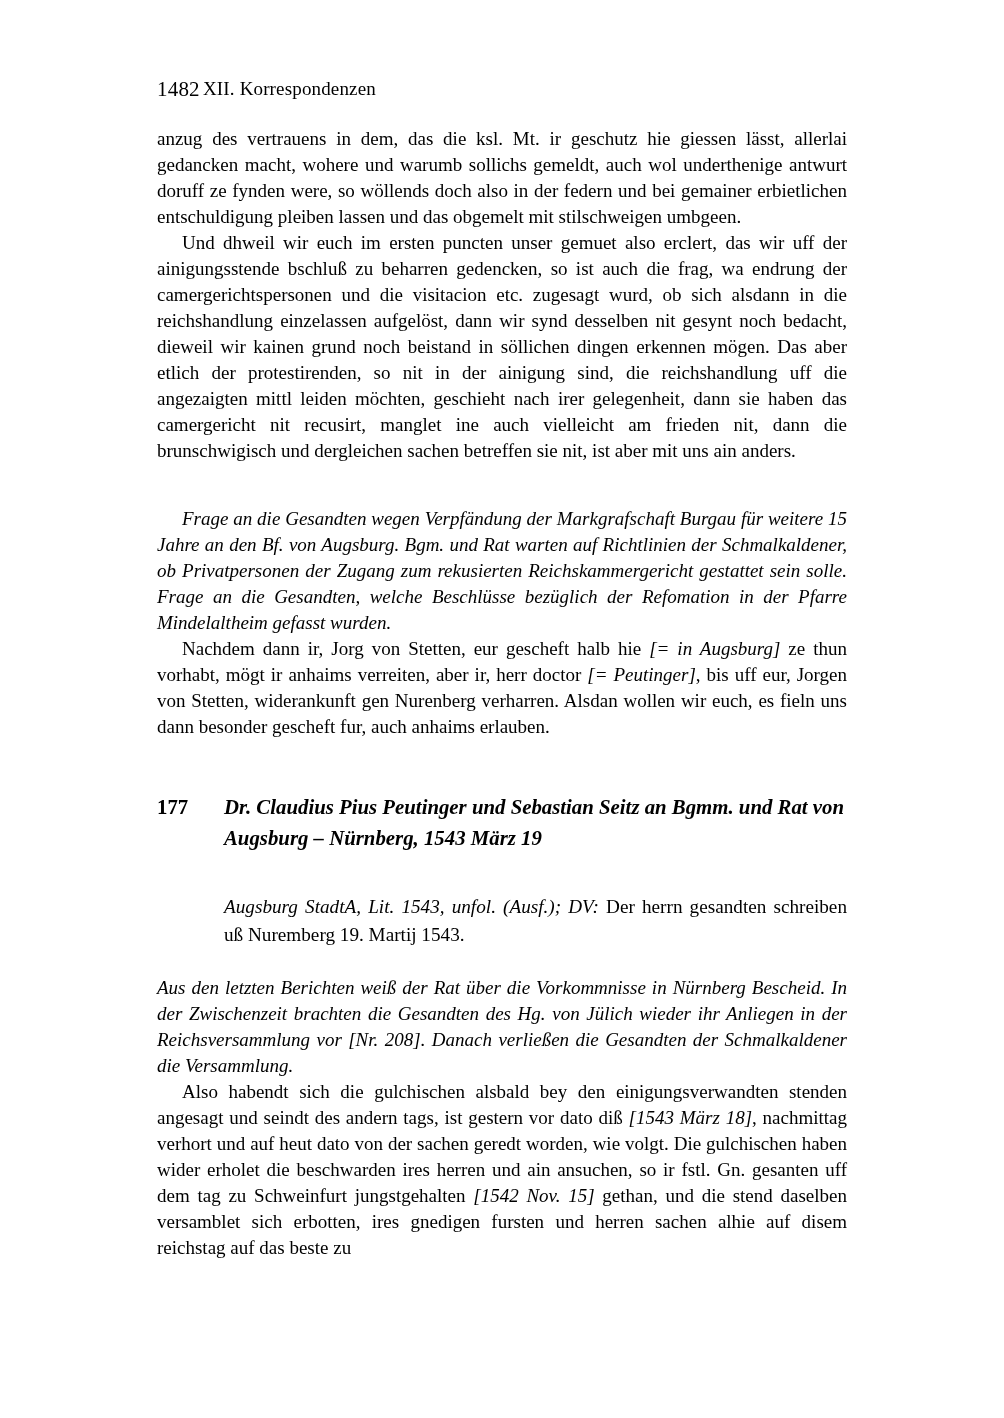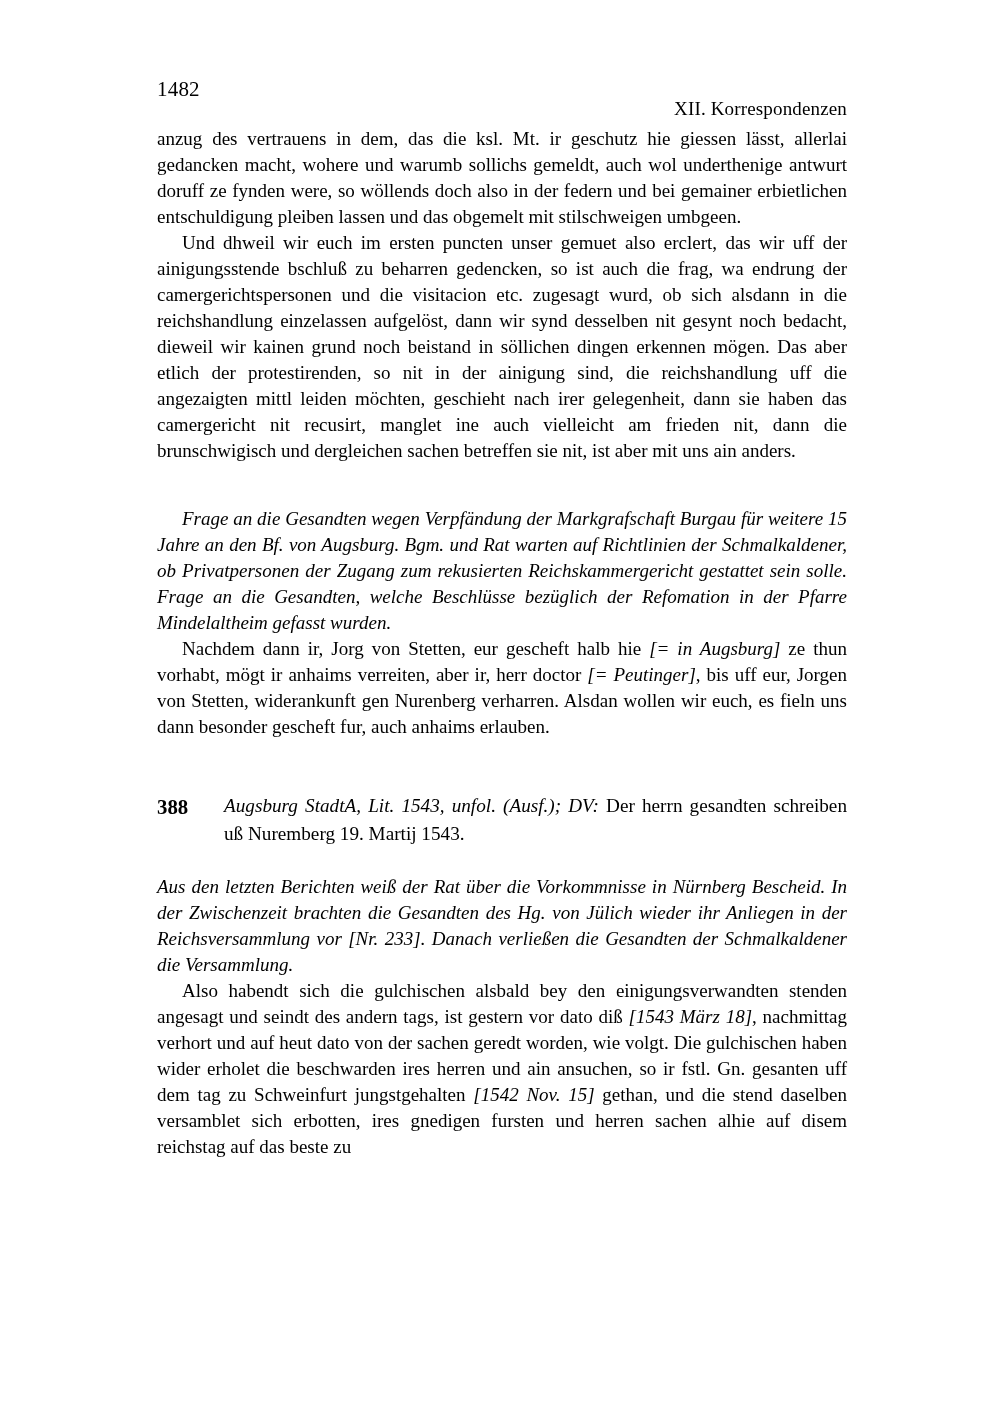--- a/index.html
+++ b/index.html
@@ -41,26 +41,25 @@
     left: 0;
     top: 0;
     font-size: 21px;
     letter-spacing: 0.2px;
   }
   .head-title {
     position: absolute;
     left: 0;
     top: 0;
     width: 690px;
-    text-align: right;
+    text-align: left;
     font-size: 19px;
     letter-spacing: 0.15px;
     padding-left: 46px;
     box-sizing: border-box;
-    margin-top: 20px;
   }
 
   
   .body-block {
     margin-top: 18px;
   }
   p {
     margin: 0;
     font-size: 19px;
     line-height: 26px;
@@ -142,25 +141,26 @@
       <p class="indent summary">Frage an die Gesandten wegen Verpfändung der Markgrafschaft Burgau für weitere 15 Jahre an den Bf. von Augsburg. Bgm. und Rat warten auf Richtlinien der Schmalkaldener, ob Privatpersonen der Zugang zum rekusierten Reichskammergericht gestattet sein solle. Frage an die Gesandten, welche Beschlüsse bezüglich der Refomation in der Pfarre Mindelaltheim gefasst wurden.</p>
 
       <p class="indent"><span>Nachdem dann ir, Jorg von Stetten, eur gescheft halb hie </span><span class="ital">[= in Augsburg]</span><span> ze thun vorhabt, mögt ir anhaims verreiten, aber ir, herr doctor </span><span class="ital">[= Peutinger]</span><span>, bis uff eur, Jorgen von Stetten, widerankunft gen Nurenberg verharren. Alsdan wollen wir euch, es fieln uns dann besonder gescheft fur, auch anhaims erlauben.</span></p>
 
 
     </div>
 
     <div class="doc-entry">
 
       <div class="doc-heading">
-        <span class="doc-number">388</span>
+        <span class="doc-number">177</span>
+        <span>Dr. Claudius Pius Peutinger und Sebastian Seitz an Bgmm. und Rat von Augsburg – Nürnberg, 1543 März 19</span>
       </div>
 
       <p class="doc-source"><span class="src-ital">Augsburg StadtA, Lit. 1543, unfol. (Ausf.); DV:</span><span> Der herrn gesandten schreiben uß Nuremberg 19. Martij 1543.</span></p>
 
-      <p class="summary noindent after-source">Aus den letzten Berichten weiß der Rat über die Vorkommnisse in Nürnberg Bescheid. In der Zwischenzeit brachten die Gesandten des Hg. von Jülich wieder ihr Anliegen in der Reichsversammlung vor [Nr. 233]. Danach verließen die Gesandten der Schmalkaldener die Versammlung.</p>
+      <p class="summary noindent after-source">Aus den letzten Berichten weiß der Rat über die Vorkommnisse in Nürnberg Bescheid. In der Zwischenzeit brachten die Gesandten des Hg. von Jülich wieder ihr Anliegen in der Reichsversammlung vor [Nr. 208]. Danach verließen die Gesandten der Schmalkaldener die Versammlung.</p>
 
       <p class="indent"><span>Also habendt sich die gulchischen alsbald bey den einigungsverwandten stenden angesagt und seindt des andern tags, ist gestern vor dato diß </span><span class="ital">[1543 März 18]</span><span>, nachmittag verhort und auf heut dato von der sachen geredt worden, wie volgt. Die gulchischen haben wider erholet die beschwarden ires herren und ain ansuchen, so ir fstl. Gn. gesanten uff dem tag zu Schweinfurt jungstgehalten </span><span class="ital">[1542 Nov. 15]</span><span> gethan, und die stend daselben versamblet sich erbotten, ires gnedigen fursten und herren sachen alhie auf disem reichstag auf das beste zu</span></p>
 
     </div>
 
   </div>
 </div>
 
 </body></html>

